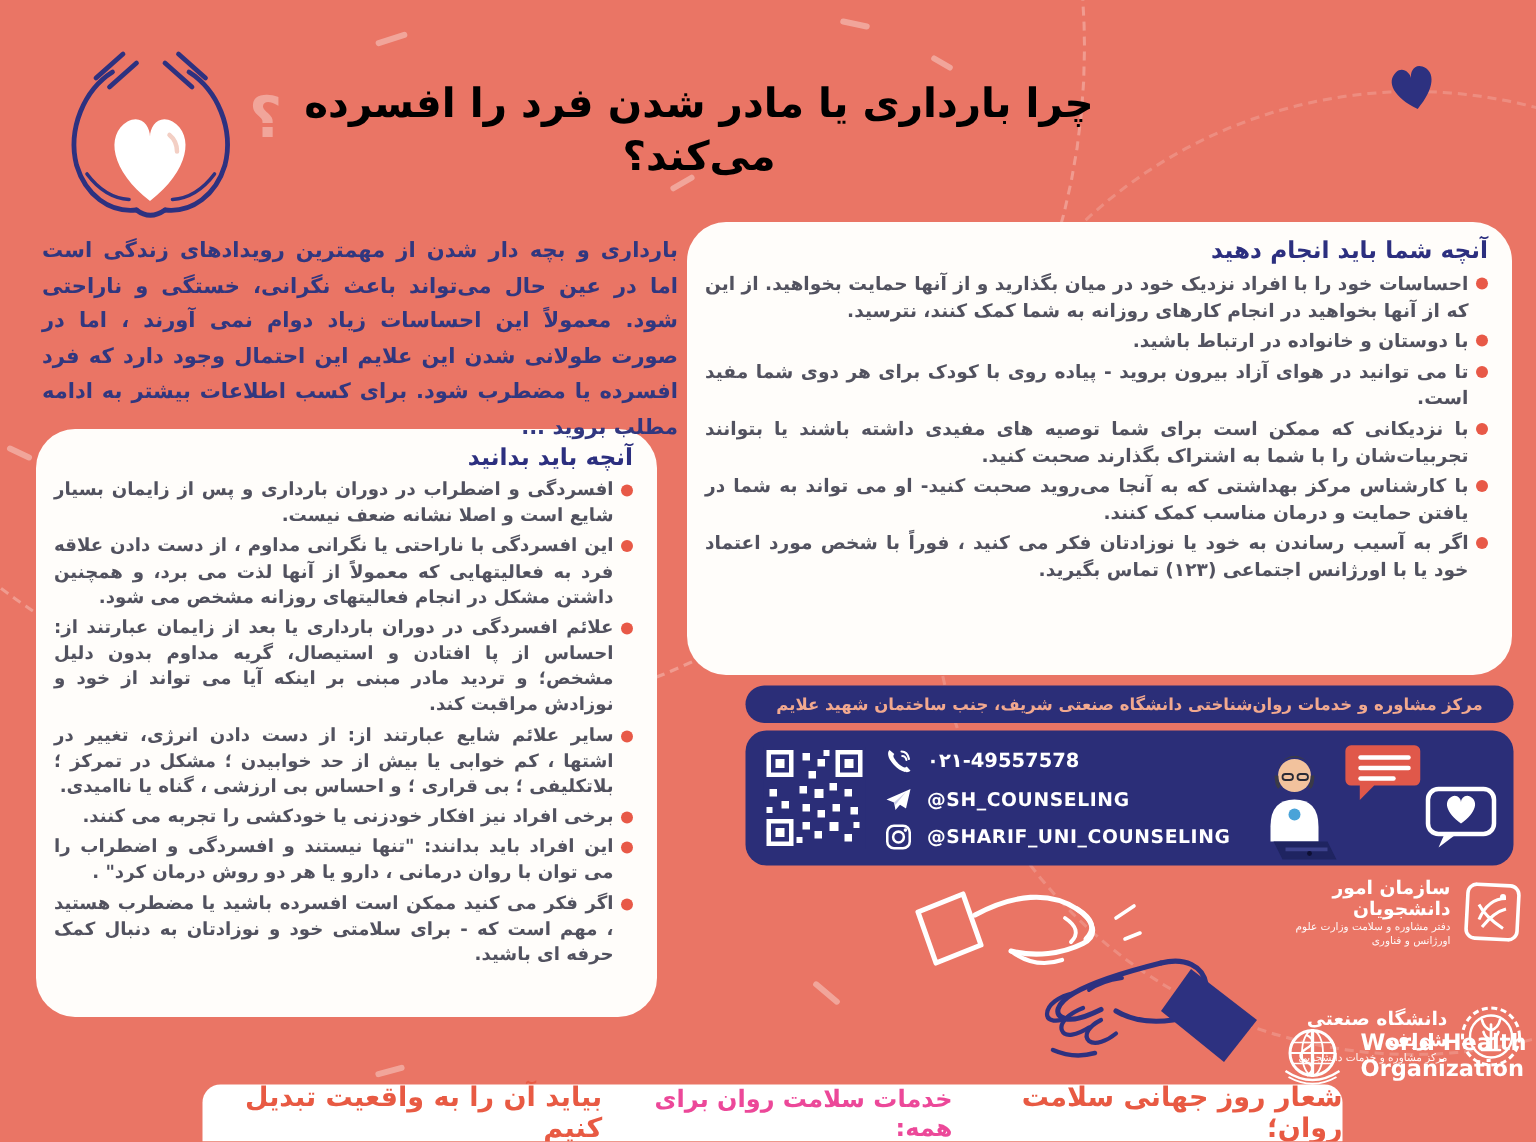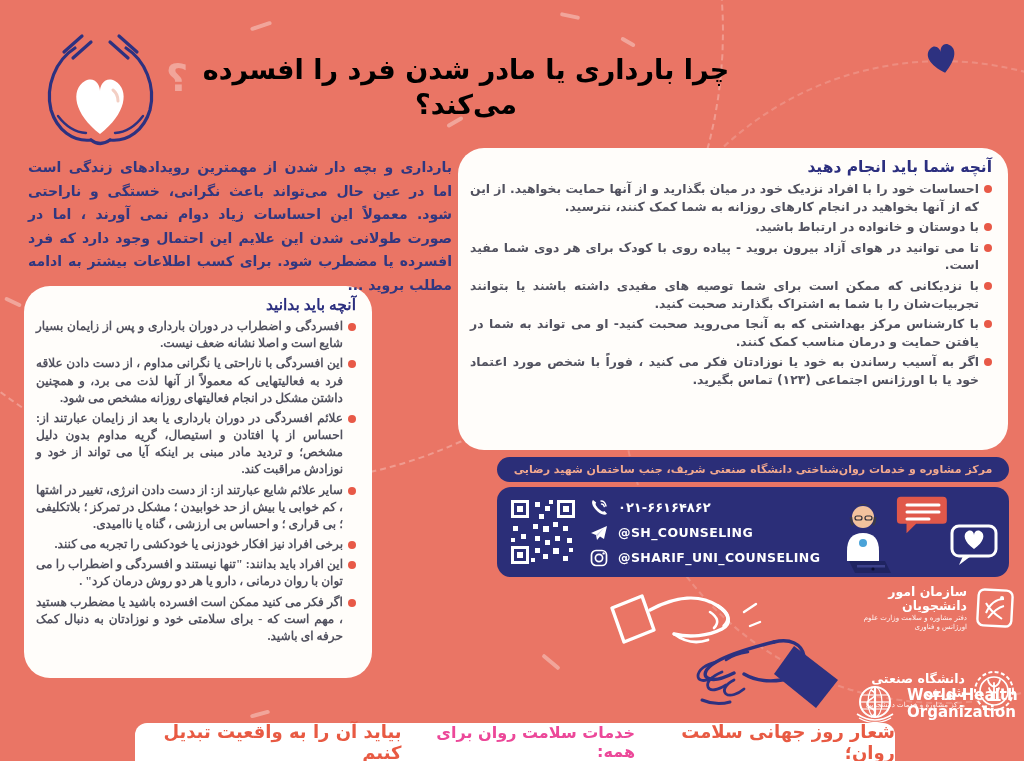--- a/index.html
+++ b/index.html
@@ -35,21 +35,21 @@
   .card ul{list-style:none;margin:0;padding:0;}
   .card li{
     color:#52525f;font-size:12.4px;font-weight:600;line-height:1.42;
     text-align:justify;margin-bottom:3px;position:relative;padding-right:13px;
   }
   .card li .dot{
     position:absolute;right:0;top:5px;width:8px;height:8px;border-radius:50%;
     background:#e85947;display:inline-block;
   }
   .card-do{left:458px;top:148px;width:550px;height:302px;}
-  .card-know{left:24px;top:286px;width:348px;height:392px;font-family:Liberation Serif, serif;}
+  .card-know{left:24px;top:286px;width:414px;height:392px;}
   .card-know li{font-size:12.1px;}
 
   
   .contact-strip{
     left:497px;top:457px;width:512px;height:25px;z-index:2;
     background:#2b2e78;border-radius:13px;display:flex;align-items:center;justify-content:center;
     color:#f2a98f;font-size:11px;font-weight:bold;direction:rtl;
   }
   .contact-box{
     left:497px;top:487px;width:512px;height:90px;z-index:2;
@@ -145,21 +145,21 @@
     <li><span class="dot"></span><span>این افسردگی با ناراحتی یا نگرانی مداوم ، از دست دادن علاقه فرد به فعالیتهایی که معمولاً از آنها لذت می برد، و همچنین داشتن مشکل در انجام فعالیتهای روزانه مشخص می شود.</span></li>
     <li><span class="dot"></span><span>علائم افسردگی در دوران بارداری یا بعد از زایمان عبارتند از: احساس از پا افتادن و استیصال، گریه مداوم بدون دلیل مشخص؛ و تردید مادر مبنی بر اینکه آیا می تواند از خود و نوزادش مراقبت کند.</span></li>
     <li><span class="dot"></span><span>سایر علائم شایع عبارتند از: از دست دادن انرژی، تغییر در اشتها ، کم خوابی یا بیش از حد خوابیدن ؛ مشکل در تمرکز ؛ بلاتکلیفی ؛ بی قراری ؛ و احساس بی ارزشی ، گناه یا ناامیدی.</span></li>
     <li><span class="dot"></span><span>برخی افراد نیز افکار خودزنی یا خودکشی را تجربه می کنند.</span></li>
     <li><span class="dot"></span><span>این افراد باید بدانند: "تنها نیستند و افسردگی و اضطراب را می توان با روان درمانی ، دارو یا هر دو روش درمان کرد" .</span></li>
     <li><span class="dot"></span><span>اگر فکر می کنید ممکن است افسرده باشید یا مضطرب هستید ، مهم است که - برای سلامتی خود و نوزادتان به دنبال کمک حرفه ای باشید.</span></li>
   </ul>
 </section>
 
 <div class="abs contact-strip">
-  <span>مرکز مشاوره و خدمات روان‌شناختی دانشگاه صنعتی شریف، جنب ساختمان شهید رضایی</span>
+  <span>مرکز مشاوره و خدمات روان‌شناختی دانشگاه صنعتی شریف، جنب ساختمان شهید علایم</span>
 </div>
 
 <div class="abs contact-box">
 
   <svg class="qr" viewBox="0 0 68 68">
     <rect x="0" y="0" width="68" height="68" fill="#2b2e78"></rect>
     <g fill="#ffffff">
       <rect x="2" y="2" width="18" height="18"></rect>
         <rect x="48" y="2" width="18" height="18"></rect>
         <rect x="2" y="48" width="18" height="18"></rect>
@@ -193,21 +193,21 @@
     </g>
   </svg>
 
   <div class="contact-rows">
     <div class="contact-row">
       <svg class="cicon" viewBox="0 0 20 20">
         <path d="M4,2 C3,3 2.5,5 4,8 C6,11.5 9,14.5 12.5,16 C15.5,17.3 17,16.8 18,15.8 L15.5,13 C14.8,13.7 13.8,13.8 12.8,13.2 C10.5,11.9 8.4,9.8 7,7.4 C6.4,6.3 6.5,5.3 7.2,4.6 Z" fill="#ffffff"></path>
         <path d="M12,3 q4,0 5,5" fill="none" stroke="#fff" stroke-width="1.4" stroke-linecap="round"></path>
         <path d="M12.5,6 q2.2,0 2.8,2.6" fill="none" stroke="#fff" stroke-width="1.4" stroke-linecap="round"></path>
       </svg>
-      <span class="phone-num" dir="ltr">۰۲۱-۶۶۱۶۴۸۶۲</span>
+      <span class="phone-num" dir="ltr">۰۲۱-49557578</span>
     </div>
     <div class="contact-row">
       <svg class="cicon" viewBox="0 0 20 20">
         <path d="M18,3 L2,10 L7,12 L8,17 L11,13.5 L15,16 Z" fill="#ffffff"></path>
         <path d="M7,12 L15,5 L8,13.5 Z" fill="#c9cbe6"></path>
       </svg>
       <span>@SH_COUNSELING</span>
     </div>
     <div class="contact-row">
       <svg class="cicon" viewBox="0 0 20 20">

